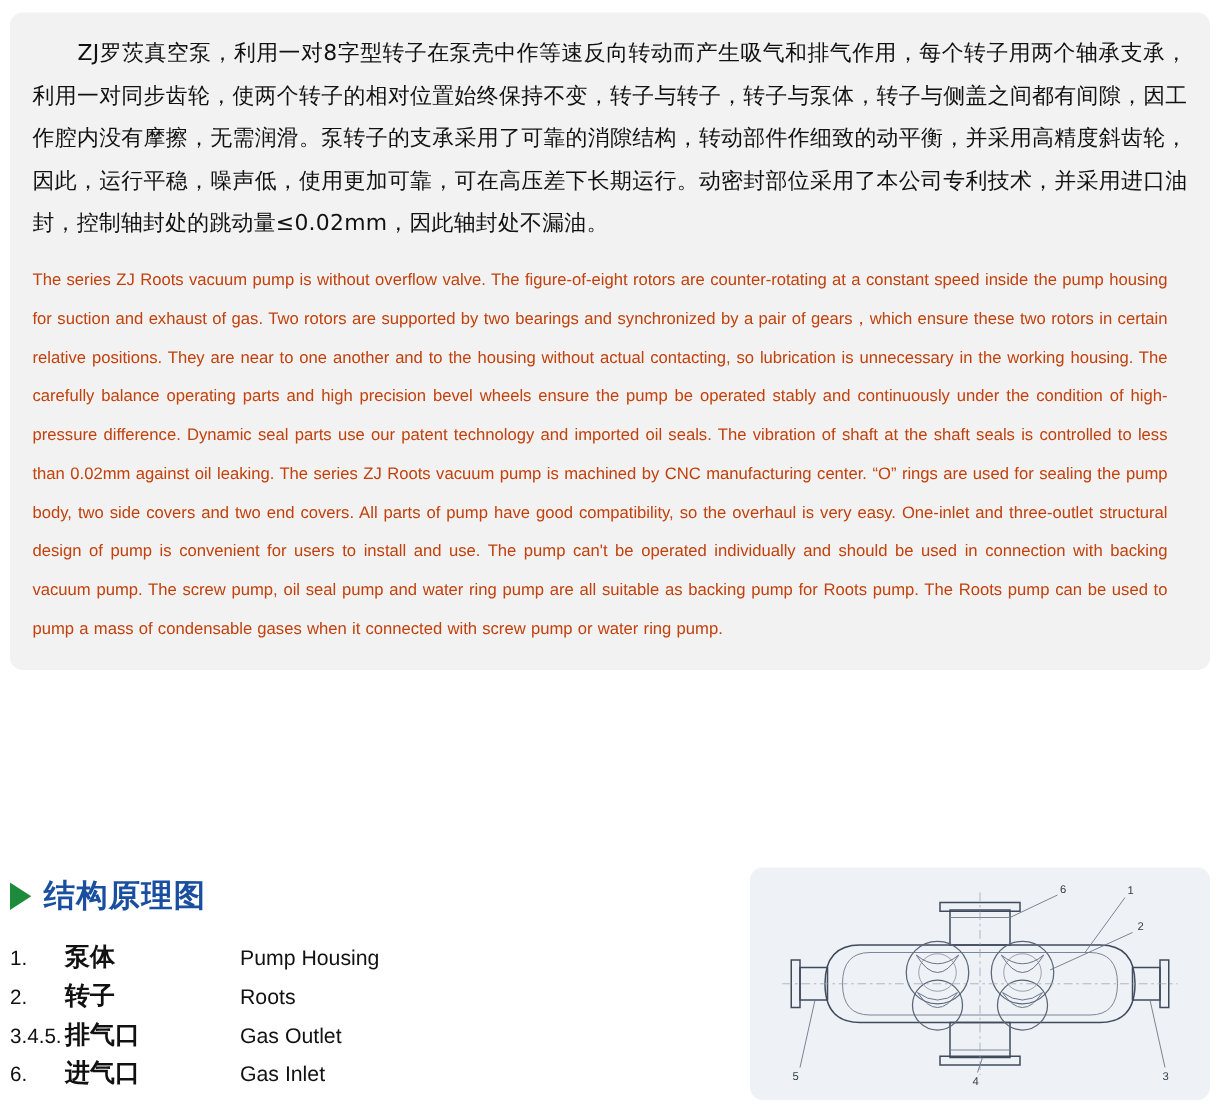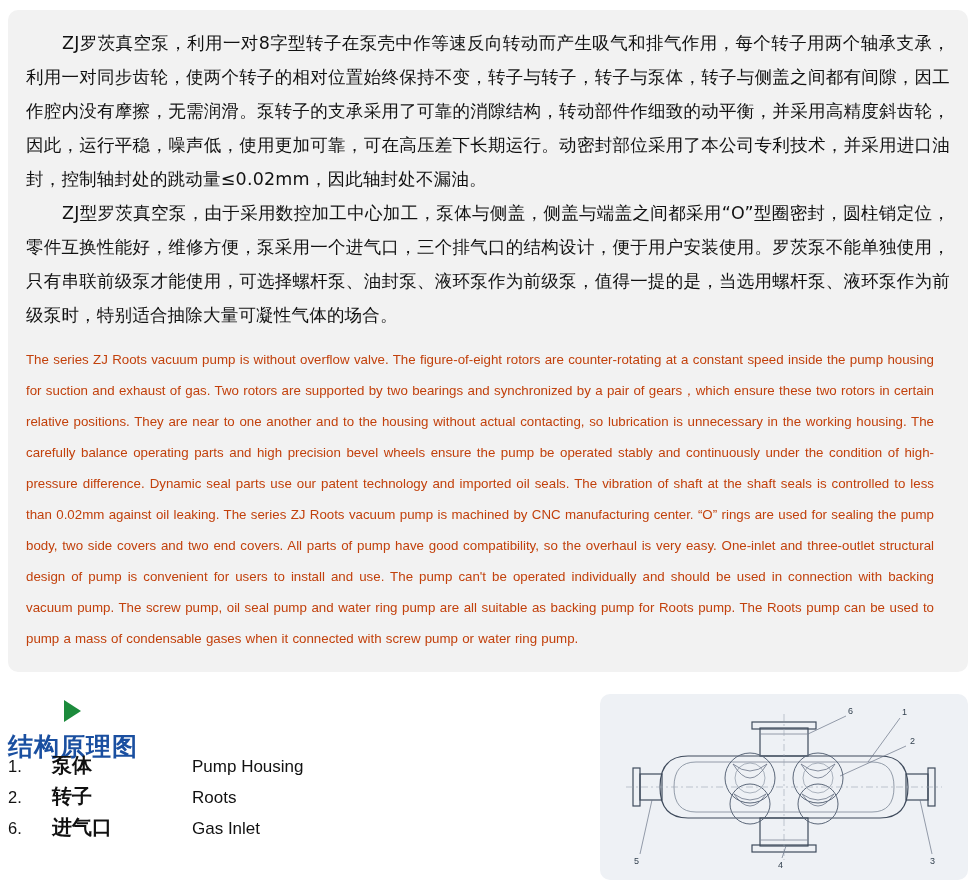--- a/index.html
+++ b/index.html
@@ -58,21 +58,20 @@
   }
 
   
   .section-head {
     position: absolute;
     left: 8px;
     top: 700px;
     display: flex;
     align-items: center;
     gap: 8px;
-    flex-direction: column;
   }
   .play-triangle {
     width: 0; height: 0;
     border-left: 17px solid #1c8b3c;
     border-top: 11px solid transparent;
     border-bottom: 11px solid transparent;
     margin-right: 2px;
   }
   .head-cn {
     font-family: "DejaVu Sans", "Liberation Sans", sans-serif;
@@ -135,39 +134,43 @@
   }
   .diagram-box svg { display: block; }
 </style>
 </head>
 <body>
 
 <div class="page">
 
   <div class="text-panel">
     <p class="cn-block first"><span class="cn-indent"></span><span>ZJ罗茨真空泵，利用一对8字型转子在泵壳中作等速反向转动而产生吸气和排气作用，每个转子用两个轴承支承，利用一对同步齿轮，使两个转子的相对位置始终保持不变，转子与转子，转子与泵体，转子与侧盖之间都有间隙，因工作腔内没有摩擦，无需润滑。泵转子的支承采用了可靠的消隙结构，转动部件作细致的动平衡，并采用高精度斜齿轮，因此，运行平稳，噪声低，使用更加可靠，可在高压差下长期运行。动密封部位采用了本公司专利技术，并采用进口油封，控制轴封处的跳动量≤0.02mm，因此轴封处不漏油。</span></p>
-    <p class="cn-block"><span class="cn-indent"></span><span>ZJ型罗茨真空泵，由于采用数控加工中心加工，泵体与侧盖，侧盖与端盖之间都采用“O”型圈密封，圆柱销定位，零件互换性能好，维修方便，泵采用一个进气口，三个排气口的结构设计，便于用户安装使用。罗茨泵不能单独使用，只有串联前级泵才能使用，可选择螺杆泵、油封泵、液环泵作为前级泵，值得一提的是，当选用螺杆泵、液环泵作为前级泵时，特别适合抽除大量可凝性气体的场合。</span></p>
     <p class="en-block">The series ZJ Roots vacuum pump is without overflow valve. The figure-of-eight rotors are counter-rotating at a constant speed inside the pump housing for suction and exhaust of gas. Two rotors are supported by two bearings and synchronized by a pair of gears，which ensure these two rotors in certain relative positions. They are near to one another and to the housing without actual contacting, so lubrication is unnecessary in the working housing. The carefully balance operating parts and high precision bevel wheels ensure the pump be operated stably and continuously under the condition of high-pressure difference. Dynamic seal parts use our patent technology and imported oil seals. The vibration of shaft at the shaft seals is controlled to less than 0.02mm against oil leaking. The series ZJ Roots vacuum pump is machined by CNC manufacturing center.  “O” rings are used for sealing the pump body, two side covers and two end covers. All parts of pump have good compatibility, so the overhaul is very easy. One-inlet and three-outlet structural design of pump is convenient for users to install and use. The pump can't be operated individually and should be used in connection with backing vacuum pump. The screw pump, oil seal pump and water ring pump are all suitable as backing pump for Roots pump. The Roots pump can be used to pump a mass of condensable gases when it connected with screw pump or water ring pump.</p>
   </div>
 
   <div class="section-head">
     <span class="play-triangle"></span>
     <span class="head-cn">结构原理图</span>
   </div>
 
   <div class="legend">
     <div class="legend-row">
       <span class="legend-num">1.</span>
       <span class="legend-cn">泵体</span>
       <span class="legend-en">Pump Housing</span>
     </div>
     <div class="legend-row">
       <span class="legend-num">2.</span>
       <span class="legend-cn">转子</span>
       <span class="legend-en">Roots</span>
+    </div>
+    <div class="legend-row">
+      <span class="legend-num">3.4.5.</span>
+      <span class="legend-cn">排气口</span>
+      <span class="legend-en">Gas Outlet</span>
     </div>
     <div class="legend-row">
       <span class="legend-num">6.</span>
       <span class="legend-cn">进气口</span>
       <span class="legend-en">Gas Inlet</span>
     </div>
   </div>
 
   <div class="diagram-box">
     <svg width="368" height="186" viewBox="0 0 368 186">

